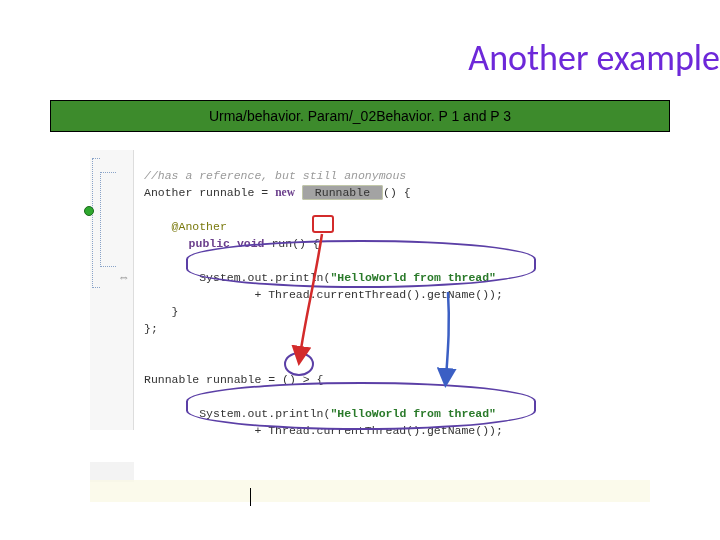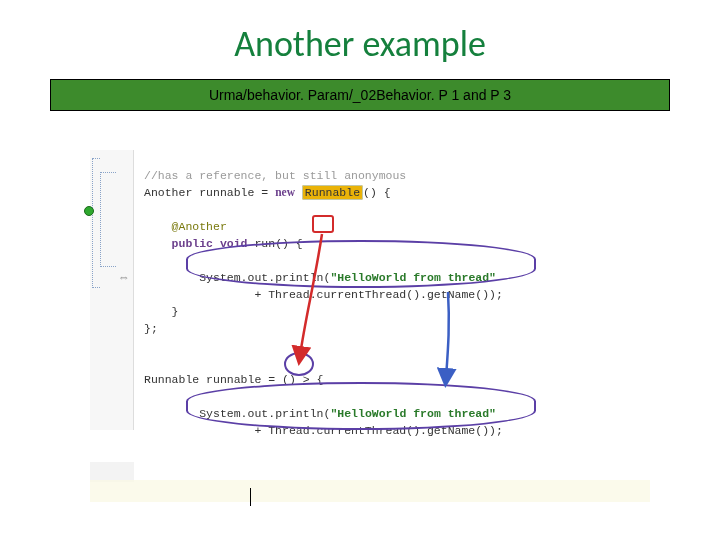--- a/index.html
+++ b/index.html
@@ -7,27 +7,27 @@
     width: 720px;
     height: 540px;
     background: #fff;
     font-family: Arial, sans-serif;
     position: relative;
     overflow: hidden;
   }
   .slide-title {
     font-size: 36px;
     font-weight: 400;
-    text-align: center;
-    padding-top: 22px;
+    text-align: right;
+    padding-top: 36px;
     font-family: Calibri, Arial, sans-serif;
-    color: #15803d;
+    color: #6d28d9;
   }
   .green-bar {
-    margin: 13px 50px 0 50px;
+    margin: 20px 50px 0 50px;
     background: #3d8b2c;
     border: 1px solid #000;
     padding: 6px 10px;
     text-align: center;
   }
   .green-bar-text {
     font-size: 14px;
     color: #000;
     font-family: Arial, sans-serif;
   }
@@ -88,31 +88,31 @@
   .code {
     position: absolute;
     left: 54px;
     top: 10px;
     font-family: "Courier New", monospace;
     font-size: 11.5px;
     line-height: 17px;
     color: #333;
     white-space: pre;
   }
-  .c-comment { color: #9a9a9a; }
+  .c-comment { color: #9a9a9a; font-style: italic; }
   .c-new { color: #6b3f8c; font-weight: bold; font-family: Liberation Serif, serif; }
   .c-ann { color: #7a7a0e; }
-  .c-decl { color: #6b3f8c; font-weight: bold; }
+  .c-decl { color: #6b3f8c; font-weight: bold; margin-left: 17px; }
   .c-str { color: #2a7a2a; font-weight: bold; }
   .c-static { color: #333; }
   .c-boxed {
-    background: #eab308;
+    background: #a3a3a3;
     border: 1px solid #c2c8a9;
     border-radius: 2px;
-    padding: 0 2px;
+    padding: 0 12px;
   }
   
   .ann {
     position: absolute;
     pointer-events: none;
   }
   .red-box {
     border: 2px solid #d32b2b;
     border-radius: 3px;
     width: 22px;

